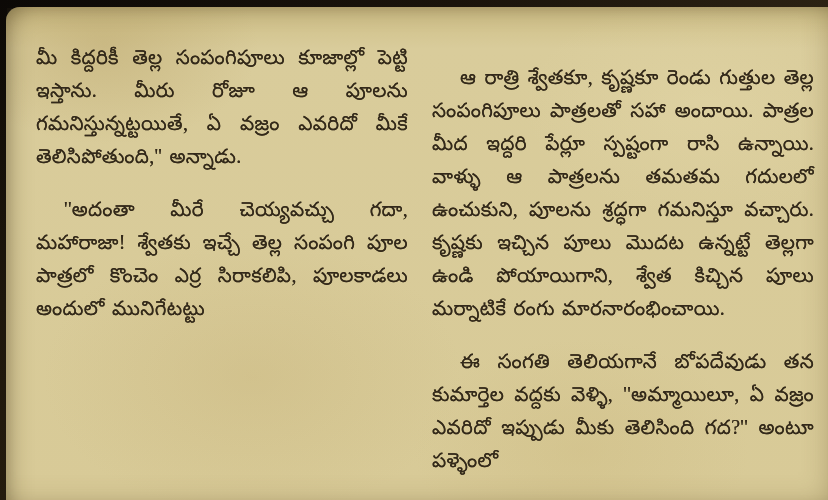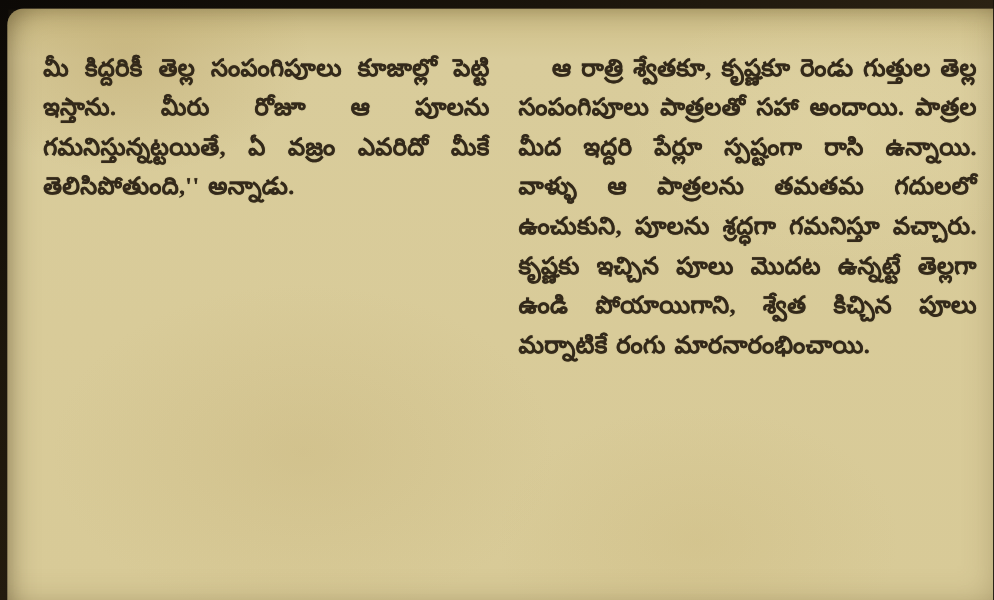--- a/index.html
+++ b/index.html
@@ -7,21 +7,20 @@
     padding: 0;
     background: #0f0c07;
   }
   .scan {
     position: relative;
     width: 828px;
     height: 500px;
     overflow: hidden;
     background: var(--edge-color, #14100a);
     font-family: "Liberation Serif", "DejaVu Serif", serif;
-    font-weight: bold;
   }
   
   .edge-top {
     position: absolute;
     left: 0; top: 0;
     width: 100%; height: 8px;
     background: linear-gradient(90deg, #0c0906 0%, #1a140b 55%, #2b2213 100%);
   }
   .edge-left {
     position: absolute;
@@ -53,33 +52,35 @@
     line-height: 33px;
     text-align: justify;
     word-spacing: 2px;
     letter-spacing: 0.3px;
     text-shadow: 0 0 0.6px rgba(46,36,18,0.8);
   }
   .col-left  { left: 30px;  width: 372px; }
   .col-right { left: 426px; width: 382px; }
   .para { margin: 0; }
   .para + .para { margin-top: 7px; }
-  .para.indent { text-indent: 28px; }
+  .para.indent { text-indent: 28px; margin-top: 20px; }
 </style>
 </head>
 <body>
 
 <div class="scan" style="--ink-color: #33291a; --edge-color: #14100a;">
   <div class="edge-top"></div>
   <div class="edge-left"></div>
 
   <div class="paper">
 
     <div class="col col-left">
       <p class="para">మీ కిద్దరికీ తెల్ల సంపంగిపూలు కూజాల్లో పెట్టి ఇస్తాను. మీరు రోజూ ఆ పూలను గమనిస్తున్నట్టయితే, ఏ వజ్రం ఎవరిదో మీకే తెలిసిపోతుంది,'' అన్నాడు.</p>
+      <p class="para indent">''అదంతా మీరే చెయ్యవచ్చు గదా, మహారాజా! శ్వేతకు ఇచ్చే తెల్ల సంపంగి పూల పాత్రలో కొంచెం ఎర్ర సిరాకలిపి, పూలకాడలు అందులో మునిగేటట్టు</p>
     </div>
 
     <div class="col col-right">
       <p class="para indent">ఆ రాత్రి శ్వేతకూ, కృష్ణకూ రెండు గుత్తుల తెల్ల సంపంగిపూలు పాత్రలతో సహా అందాయి. పాత్రల మీద ఇద్దరి పేర్లూ స్పష్టంగా రాసి ఉన్నాయి. వాళ్ళు ఆ పాత్రలను తమతమ గదులలో ఉంచుకుని, పూలను శ్రద్ధగా గమనిస్తూ వచ్చారు. కృష్ణకు ఇచ్చిన పూలు మొదట ఉన్నట్టే తెల్లగా ఉండి పోయాయిగాని, శ్వేత కిచ్చిన పూలు మర్నాటికే రంగు మారనారంభించాయి.</p>
+      <p class="para indent">ఈ సంగతి తెలియగానే బోపదేవుడు తన కుమార్తెల వద్దకు వెళ్ళి, ''అమ్మాయిలూ, ఏ వజ్రం ఎవరిదో ఇప్పుడు మీకు తెలిసింది గద?'' అంటూ పళ్ళెంలో</p>
     </div>
 
   </div>
 </div>
 
 </body></html>

